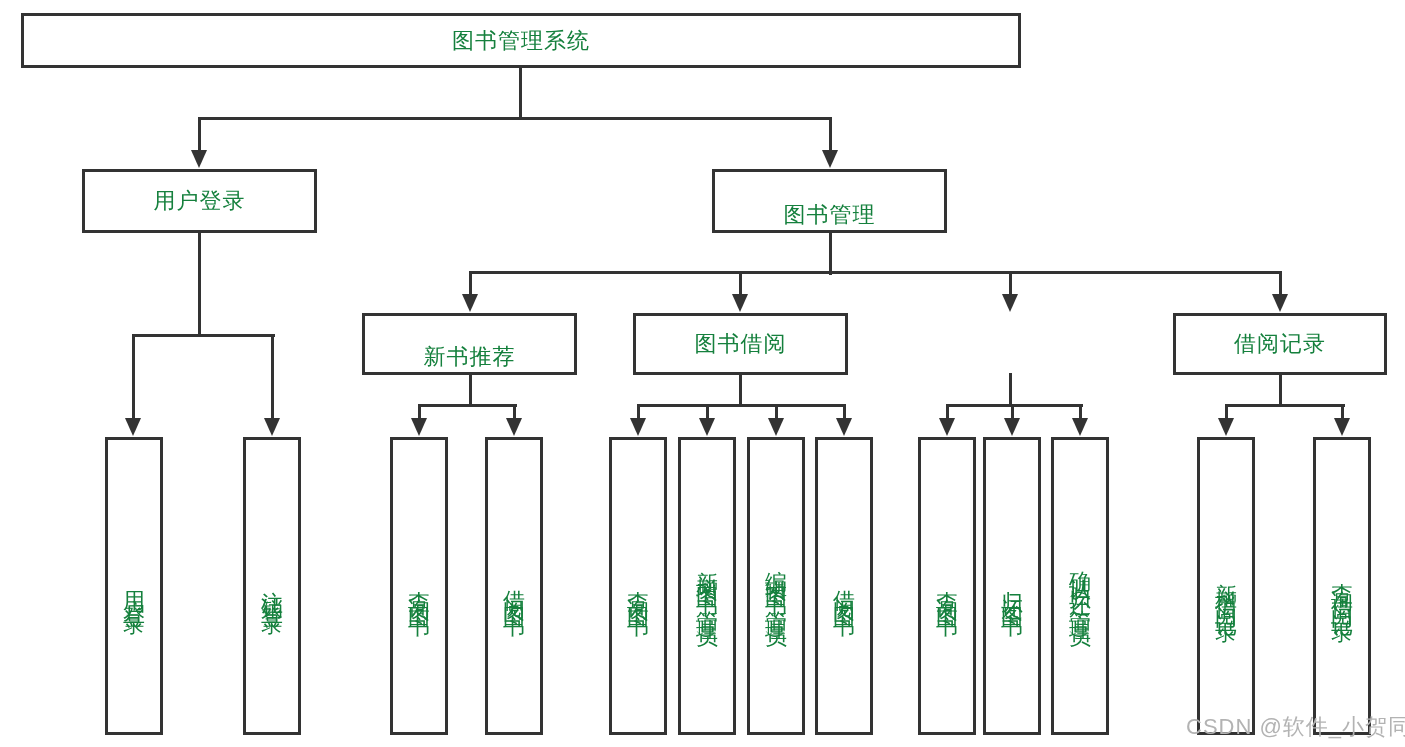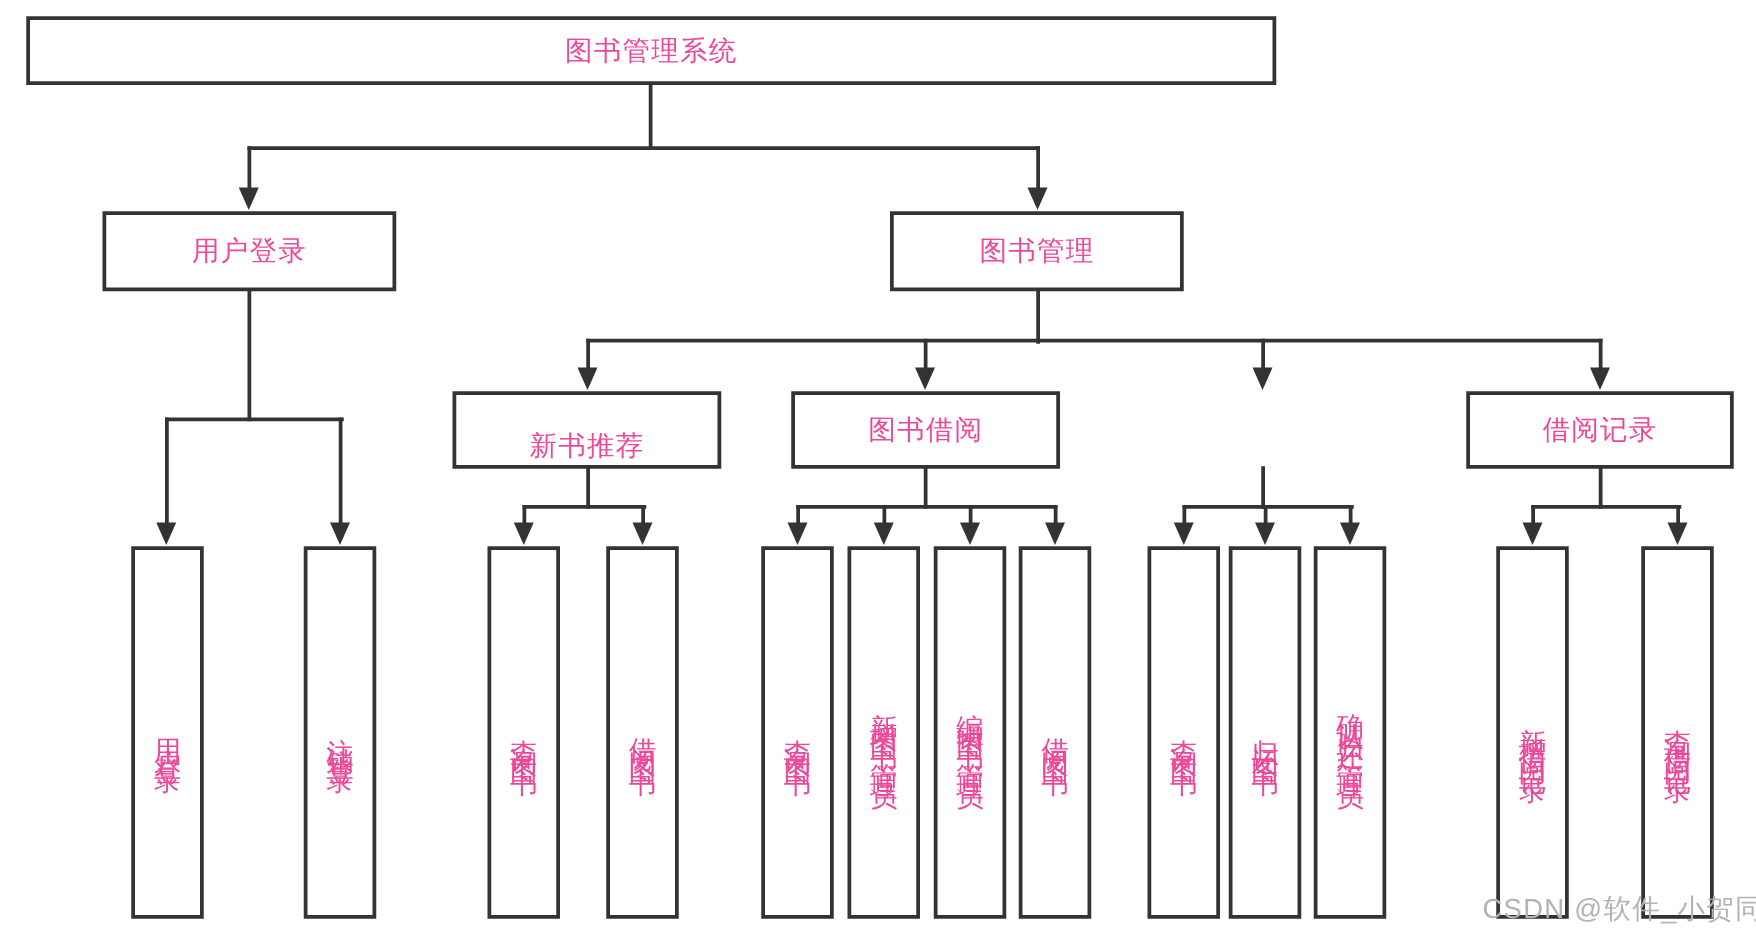--- a/index.html
+++ b/index.html
@@ -3,21 +3,21 @@
 <meta charset="utf-8">
 <style>
   html,body{margin:0;padding:0;background:#fff;}
   #stage{
     position:relative;width:1405px;height:747px;background:#ffffff;
     font-family:"Liberation Sans",sans-serif;overflow:hidden;
   }
   .box{
     position:absolute;box-sizing:border-box;border:3px solid #333333;background:#ffffff;
     display:flex;align-items:center;justify-content:center;
-    color:#ec4899;font-size:22px;letter-spacing:1px;white-space:nowrap;
+    color:#15803d;font-size:22px;letter-spacing:1px;white-space:nowrap;
   }
   .vbox{
     writing-mode:vertical-rl;text-orientation:mixed;
     letter-spacing:8px;font-size:22px;line-height:1;
     padding-top:6px;
   }
   .vline,.hline{position:absolute;background:#333333;}
   .arrow{
     position:absolute;width:0;height:0;
     border-left:8px solid transparent;border-right:8px solid transparent;
@@ -40,21 +40,21 @@
   <div class="vline" style="left:519px;top:66px;width:3px;height:53px;"></div>
   <div class="hline" style="left:198px;top:117px;width:634px;height:3px;"></div>
   <div class="vline" style="left:198px;top:117px;width:3px;height:38px;"></div>
   <div class="arrow" style="left:191px;top:150px;"></div>
   <div class="vline" style="left:829px;top:117px;width:3px;height:38px;"></div>
   <div class="arrow" style="left:822px;top:150px;"></div>
 
   <div class="box" style="left:82px;top:169px;width:235px;height:64px;">
     <span>用户登录</span>
   </div>
-  <div class="box" style="left:712px;top:169px;width:235px;height:64px;">
+  <div class="box" style="left:712px;top:169px;width:235px;height:64px;align-items:flex-end;">
     <span>图书管理</span>
   </div>
 
   <div class="vline" style="left:198px;top:231px;width:3px;height:106px;"></div>
   <div class="hline" style="left:132px;top:334px;width:143px;height:3px;"></div>
   <div class="vline" style="left:132px;top:334px;width:3px;height:86px;"></div>
   <div class="arrow" style="left:125px;top:418px;"></div>
   <div class="vline" style="left:271px;top:334px;width:3px;height:86px;"></div>
   <div class="arrow" style="left:264px;top:418px;"></div>
 

